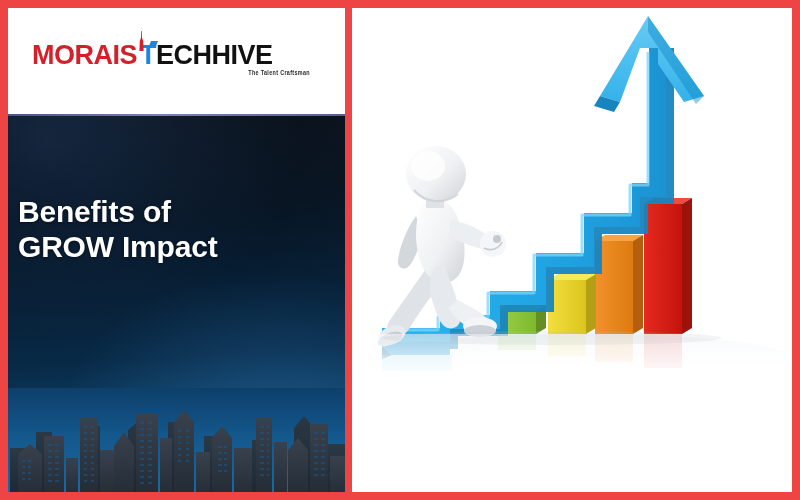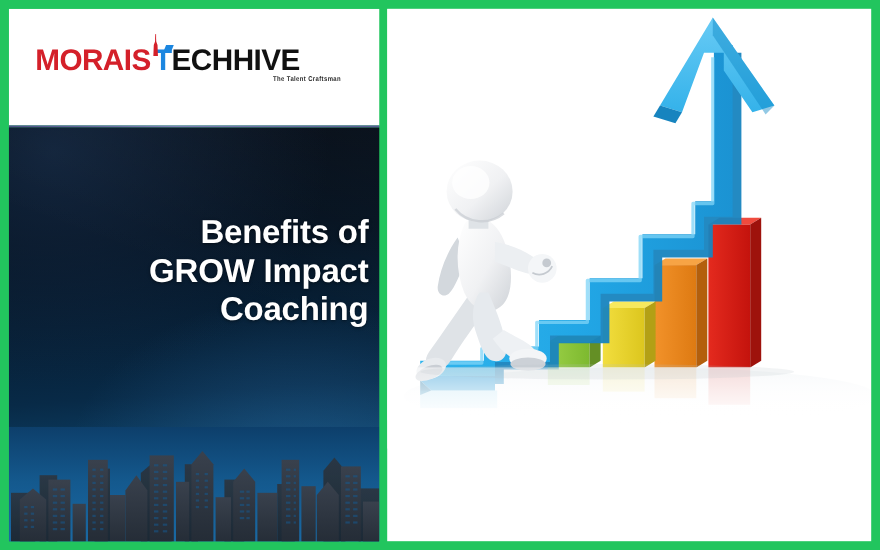--- a/index.html
+++ b/index.html
@@ -9,21 +9,21 @@
     background: #ffffff;
   }
   body {
     font-family: "Liberation Sans", sans-serif;
   }
 
   .canvas {
     position: relative;
     width: 800px;
     height: 500px;
-    background: #22c55e;
+    background: #ef4444;
     overflow: hidden;
   }
 
   
   .left-col {
     position: absolute;
     left: 8px;
     top: 8px;
     width: 337px;
     height: 484px;
@@ -125,21 +125,21 @@
       linear-gradient(200deg, rgba(255,255,255,0.035) 0%, rgba(255,255,255,0) 40%),
       radial-gradient(90% 60% at 78% 82%, rgba(60,140,210,0.30) 0%, rgba(0,0,0,0) 70%);
     pointer-events: none;
   }
 
   .title-block {
     position: absolute;
     left: 0;
     top: 78px;
     width: 337px;
-    text-align: right;
+    text-align: left;
     color: #ffffff;
     font-weight: 700;
     font-size: 30px;
     line-height: 35px;
     letter-spacing: -0.2px;
     text-shadow: 0 1px 3px rgba(0,0,0,0.45);
     padding: 0 10px;
     box-sizing: border-box;
   }
   .title-block div { display: block; }
@@ -193,21 +193,20 @@
     </div>
 
     <div class="divider"></div>
 
     <div class="title-panel">
       <div class="panel-sheen"></div>
 
       <div class="title-block">
         <div>Benefits of</div>
         <div>GROW Impact</div>
-        <div>Coaching</div>
       </div>
 
       <svg class="skyline" viewBox="0 0 337 112" preserveAspectRatio="none">
         <defs>
           <linearGradient id="skyGrad" x1="0" y1="0" x2="0" y2="1">
             <stop offset="0%" stop-color="#0d3f6b"></stop>
             <stop offset="45%" stop-color="#14598e"></stop>
             <stop offset="100%" stop-color="#1a6ba6"></stop>
           </linearGradient>
           <linearGradient id="bldGrad" x1="0" y1="0" x2="0" y2="1">

